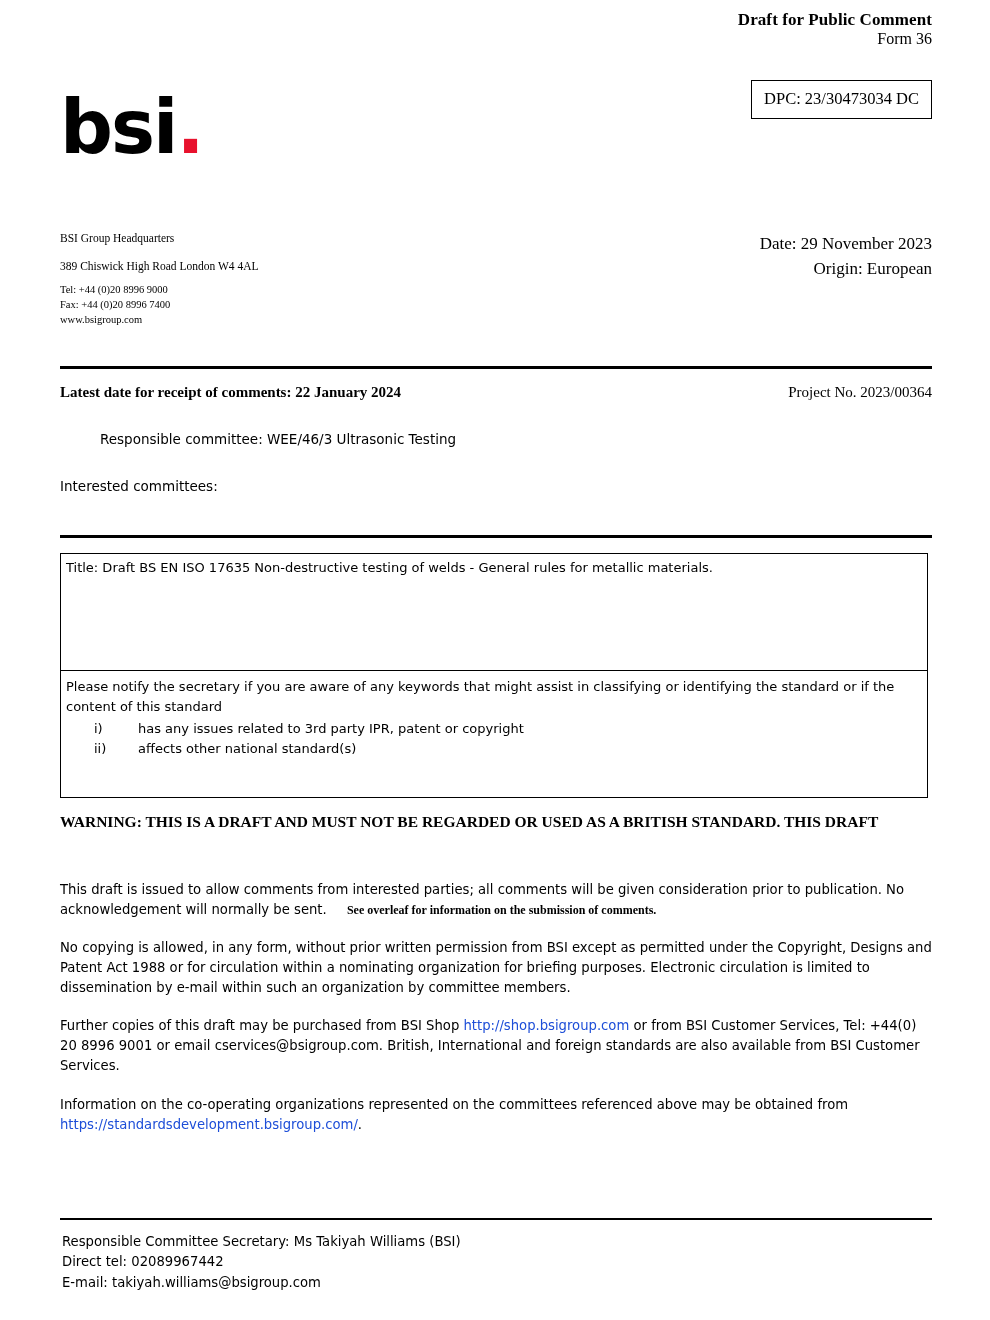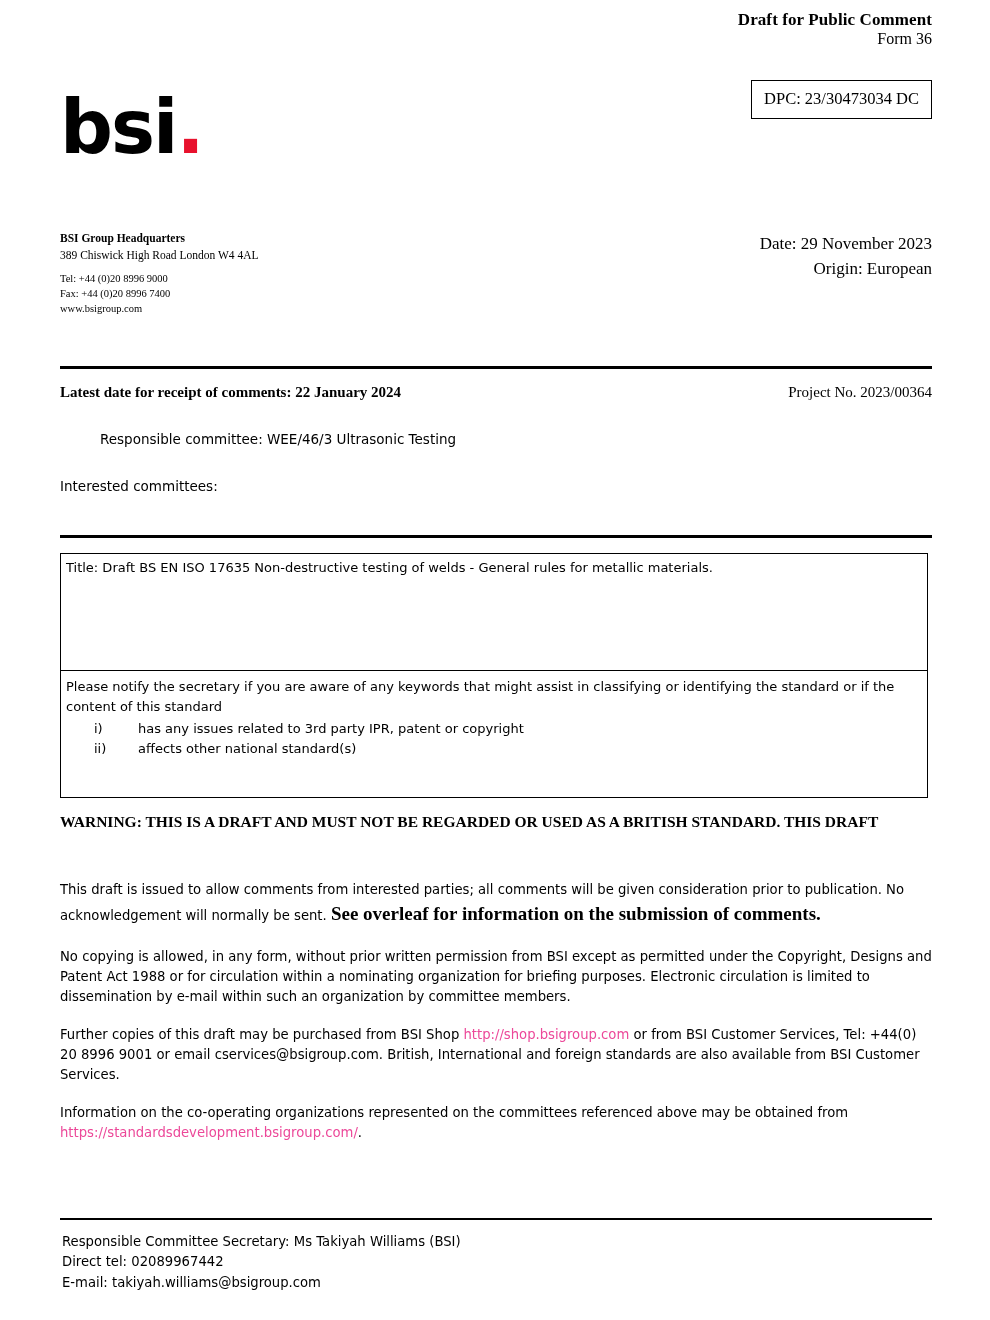--- a/index.html
+++ b/index.html
@@ -73,22 +73,23 @@
   
   .addr {
     position: absolute;
     left: 0;
     top: 230px;
     font-family: "Liberation Serif", serif;
     font-size: 11.5px;
     line-height: 1.45;
   }
   .addr .org {
-    font-weight: bold;
+    font-weight: normal;
     font-size: 11.5px;
+    margin-bottom: 11px;
   }
   .addr .street {
     font-size: 11.5px;
     margin-bottom: 9px;
   }
   .addr .contact {
     font-size: 10.5px;
     line-height: 1.42;
   }
 
@@ -220,24 +221,25 @@
     font-family: "DejaVu Sans", sans-serif;
     font-size: 13.2px;
     line-height: 1.52;
   }
   .body-copy p {
     margin: 0 0 18px 0;
   }
   .body-copy b {
     font-family: "Liberation Serif", serif;
     font-weight: bold;
-    font-size: 19px;
+    font-size: 12px;
+    margin-left: 16px;
   }
   .link {
-    color: #ec4899;
+    color: #1d4ed8;
   }
 
   .footer {
     position: absolute;
     left: 62px;
     top: 1232px;
     width: 872px;
     font-family: "DejaVu Sans", sans-serif;
     font-size: 13.2px;
     line-height: 1.55;

